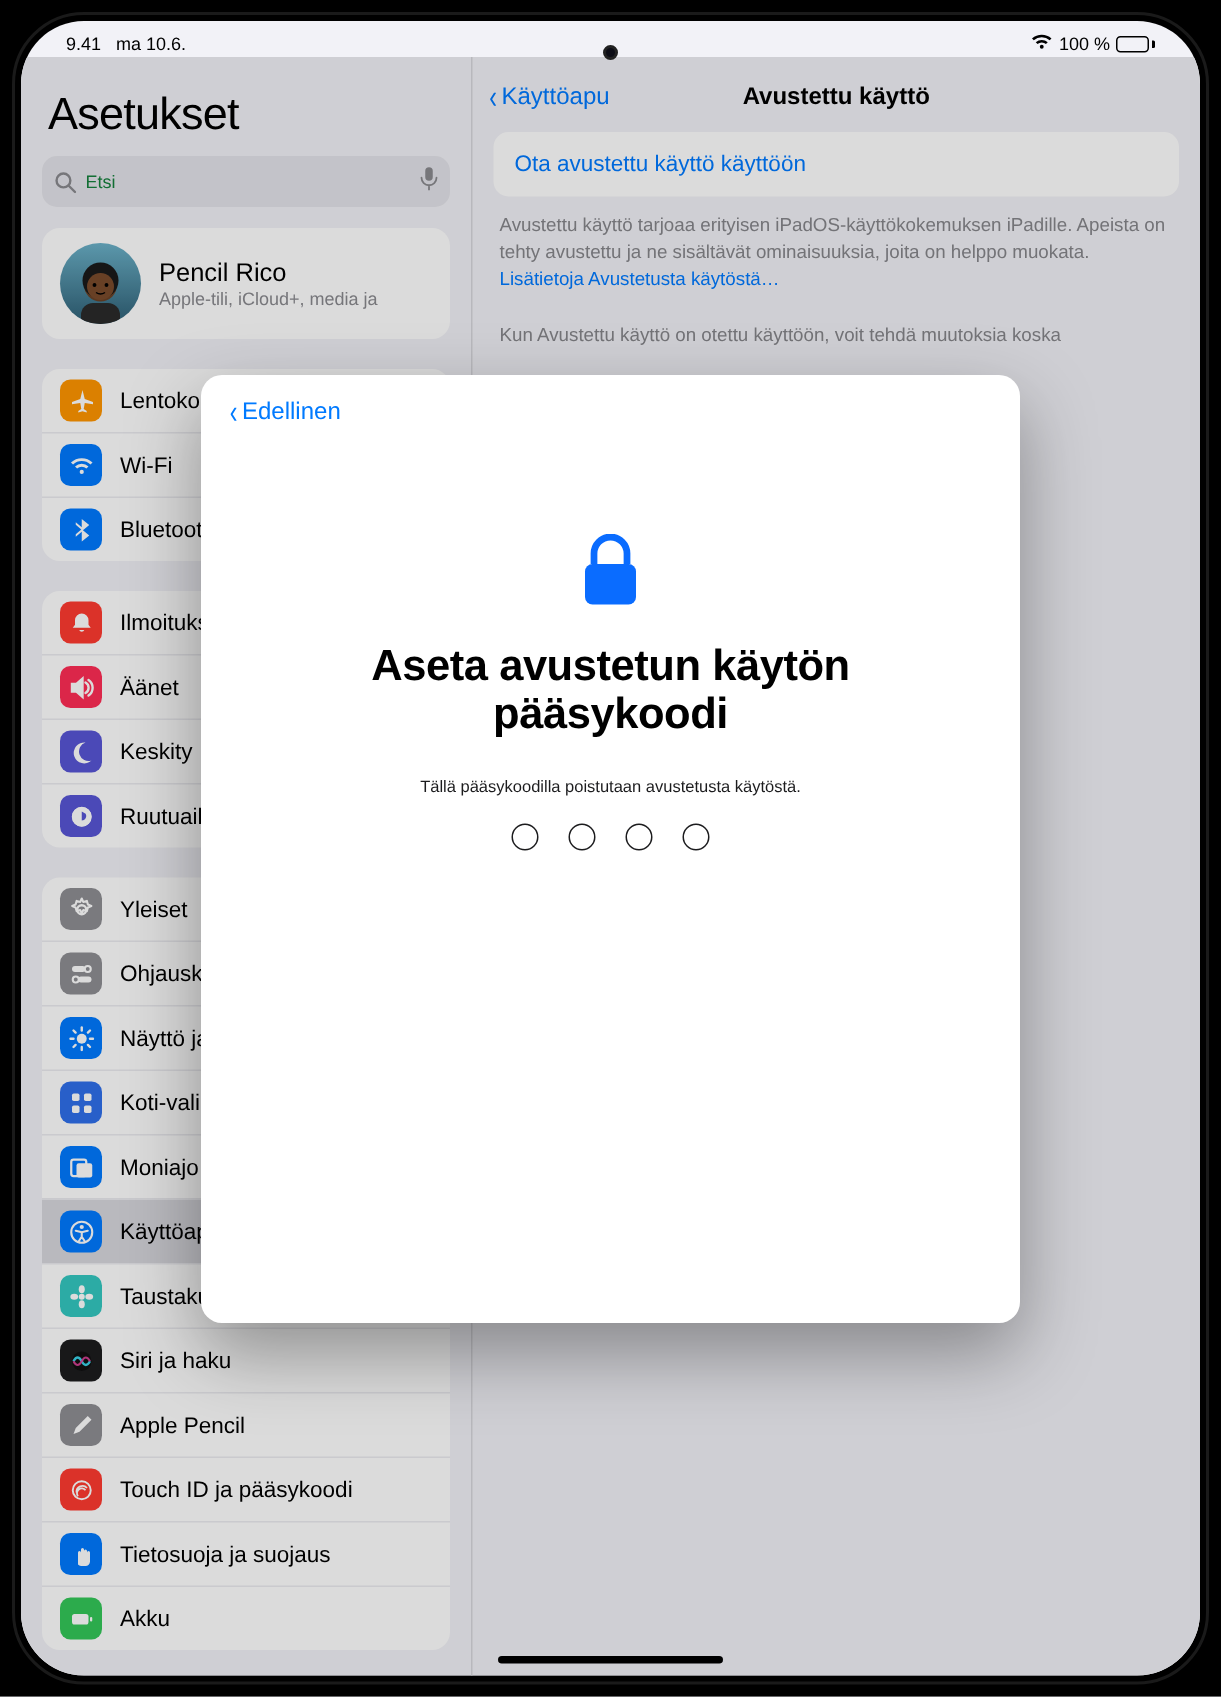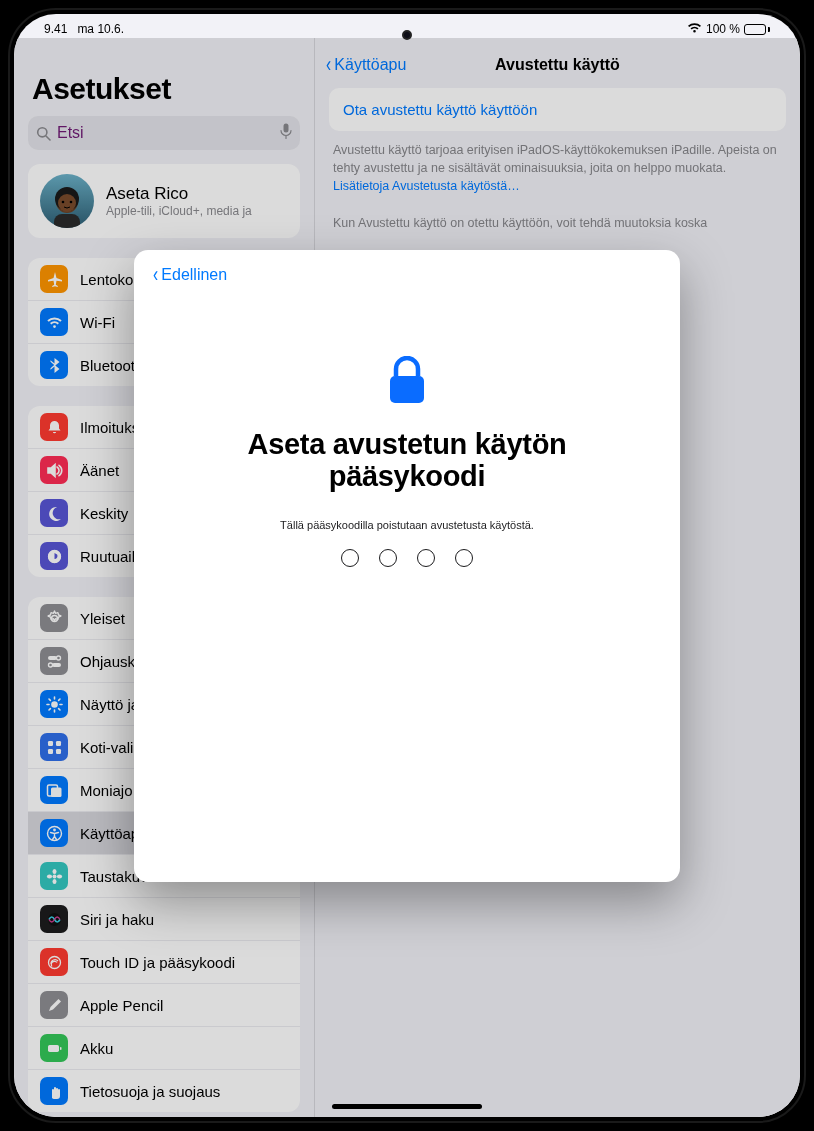--- a/index.html
+++ b/index.html
@@ -74,31 +74,31 @@
     overflow: hidden;
   }
   .content {
     flex:1;
     background: #f2f2f7;
     border-left: 1px solid #d7d7dc;
     padding-top: 10px;
   }
 
   
-  .sidebar h1 { font-size: 30px; font-weight: 700; margin: 16px 0 10px 4px; letter-spacing: -0.5px;}
+  .sidebar h1 { font-size: 30px; font-weight: 400; margin: 4px 0 10px 4px; letter-spacing: -0.5px;}
   .search {
     background: #e4e4ea;
     border-radius: 10px;
     height: 34px;
     display:flex; align-items:center;
     padding: 0 8px;
     margin-bottom: 14px;
     gap:6px;
   }
-  .search span.placeholder { color:#701a75; flex:1; font-size:16px;}
+  .search span.placeholder { color:#15803d; flex:1; font-size:12px;}
   .mic { color:#8a8a8f;}
 
   .card {
     background:#fff;
     border-radius:12px;
     margin-bottom: 20px;
     overflow:hidden;
   }
   .profile {
     display:flex; align-items:center; gap:12px;
@@ -242,21 +242,21 @@
                 <rect x="10" y="32" width="26" height="18" rx="8" fill="#2b2b2b"></rect>
                 <circle cx="23" cy="20" r="11" fill="#6b4226"></circle>
                 <circle cx="23" cy="17" r="12" fill="#1a1a1a"></circle>
                 <circle cx="23" cy="21" r="9" fill="#7a4b2c"></circle>
                 <circle cx="19" cy="20" r="1.3" fill="#000"></circle>
                   <circle cx="27" cy="20" r="1.3" fill="#000"></circle>
                 <path d="M20 25 q3 2 6 0" stroke="#000" stroke-width="1" fill="none"></path>
               </svg>
             </div>
             <div>
-              <div class="profile-name">Aseta Rico</div>
+              <div class="profile-name">Pencil Rico</div>
               <div class="profile-sub">Apple-tili, iCloud+, media ja</div>
             </div>
           </div>
         </div>
 
         <div class="card" id="group1">
             <div class="row">
               <div class="app-icon" style="background: rgb(255, 149, 0);">
                 <svg viewBox="0 0 17 17">
                   <path d="M9 1 l1.5 6 l5.5 2 v1.5 l-5.5 -0.8 l-0.7 4 l2 1.3 v1 l-2.8 -0.8 l-2.8 0.8 v-1 l2 -1.3 l-0.7 -4 l-5.5 0.8 v-1.5 l5.5 -2 z" fill="#fff"></path>
@@ -404,52 +404,52 @@
               <div class="app-icon" style="background: rgb(28, 28, 30);">
                 <svg viewBox="0 0 17 17">
                   <circle cx="8.5" cy="8.5" r="6.5" fill="#111"></circle>
                   <path d="M3 8.5 q2.7 -5 5.5 0 q2.7 5 5.5 0" stroke="#3ad1e6" stroke-width="1.6" fill="none"></path>
                   <path d="M3 8.5 q2.7 5 5.5 0 q2.7 -5 5.5 0" stroke="#e0429b" stroke-width="1.4" fill="none" opacity="0.9"></path>
                 </svg>
               </div>
               <span>Siri ja haku</span>
             </div>
             <div class="row">
+              <div class="app-icon" style="background: rgb(142, 142, 147);">
+                <svg viewBox="0 0 17 17">
+                  <path d="M3 14 l1.5 -4 l8 -8 l2.5 2.5 l-8 8 z" fill="#fff"></path>
+                </svg>
+              </div>
+              <span>Apple Pencil</span>
+            </div>
+            <div class="row">
               <div class="app-icon" style="background: rgb(255, 59, 48);">
                 <svg viewBox="0 0 17 17">
                   <circle cx="8.5" cy="8.5" r="6" fill="none" stroke="#fff" stroke-width="1.3"></circle>
                   <path d="M5 10 a4 4 0 0 1 7 -3 M6 12.5 a3 3 0 0 1 5 -4" fill="none" stroke="#fff" stroke-width="1.2"></path>
                 </svg>
               </div>
               <span>Touch ID ja pääsykoodi</span>
             </div>
             <div class="row">
-              <div class="app-icon" style="background: rgb(142, 142, 147);">
-                <svg viewBox="0 0 17 17">
-                  <path d="M3 14 l1.5 -4 l8 -8 l2.5 2.5 l-8 8 z" fill="#fff"></path>
-                </svg>
-              </div>
-              <span>Apple Pencil</span>
+              <div class="app-icon" style="background: rgb(0, 122, 255);">
+                <svg viewBox="0 0 17 17">
+                  <path d="M6 15 v-8 a1 1 0 0 1 2 0 v-2 a1 1 0 0 1 2 0 v1 a1 1 0 0 1 2 0 v1 a1 1 0 0 1 2 0 v6 a3 3 0 0 1 -3 3 h-3 a3 3 0 0 1 -2 -1" fill="#fff"></path>
+                </svg>
+              </div>
+              <span>Tietosuoja ja suojaus</span>
             </div>
             <div class="row">
               <div class="app-icon" style="background: rgb(52, 199, 89);">
                 <svg viewBox="0 0 17 17">
                   <rect x="2" y="5" width="11" height="7" rx="1.7" fill="#fff"></rect>
                   <rect x="14" y="7" width="1.5" height="3" rx="0.7" fill="#fff"></rect>
                 </svg>
               </div>
               <span>Akku</span>
-            </div>
-            <div class="row">
-              <div class="app-icon" style="background: rgb(0, 122, 255);">
-                <svg viewBox="0 0 17 17">
-                  <path d="M6 15 v-8 a1 1 0 0 1 2 0 v-2 a1 1 0 0 1 2 0 v1 a1 1 0 0 1 2 0 v1 a1 1 0 0 1 2 0 v6 a3 3 0 0 1 -3 3 h-3 a3 3 0 0 1 -2 -1" fill="#fff"></path>
-                </svg>
-              </div>
-              <span>Tietosuoja ja suojaus</span>
             </div>
           </div>
       </div>
 
       <div class="content">
         <div class="content-header">
           <div class="back-btn">
             <span class="chevron-left">‹</span>
             <span>Käyttöapu</span>
           </div>

